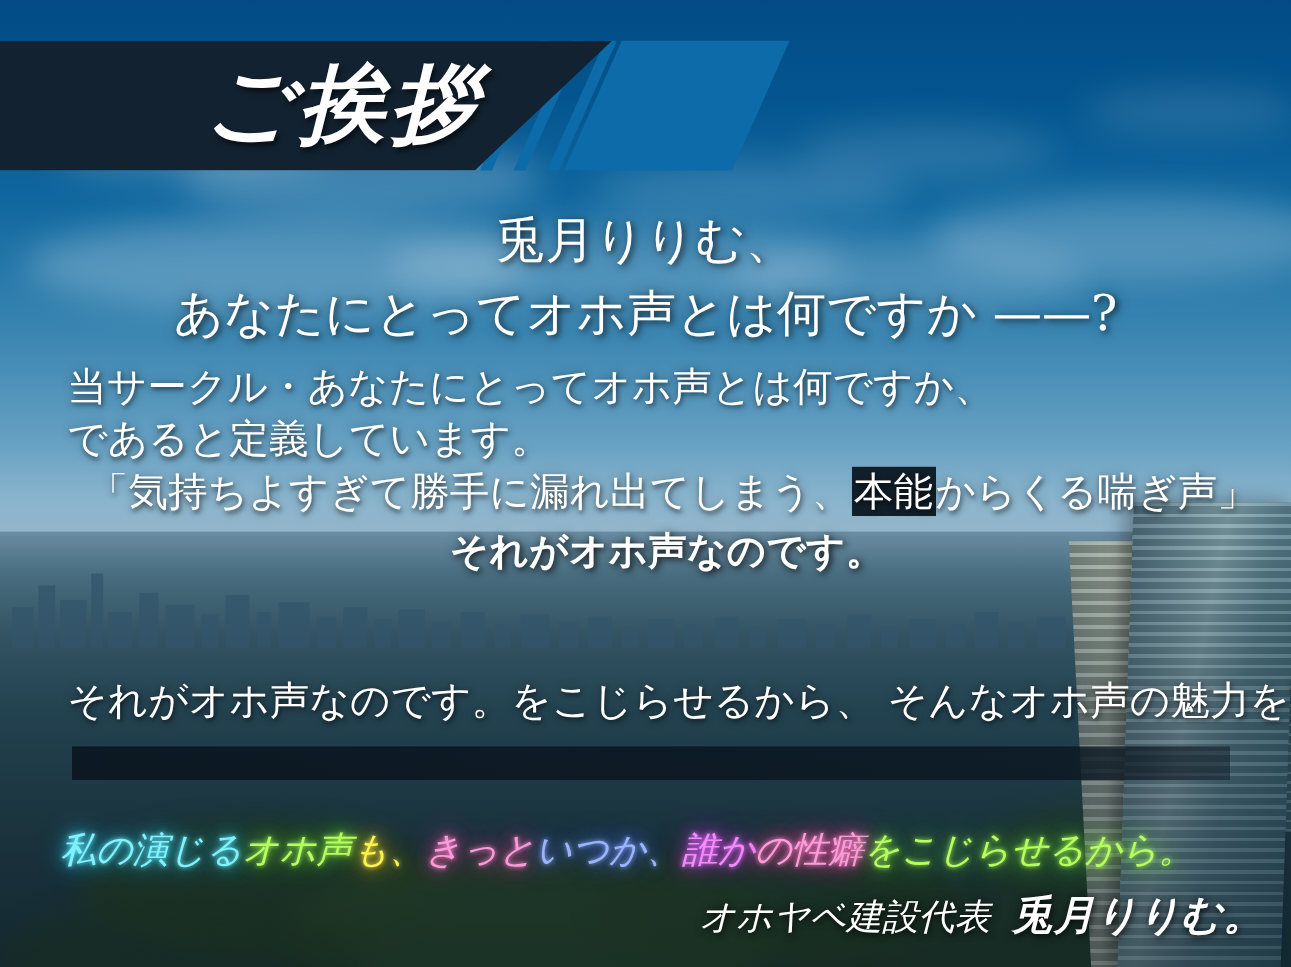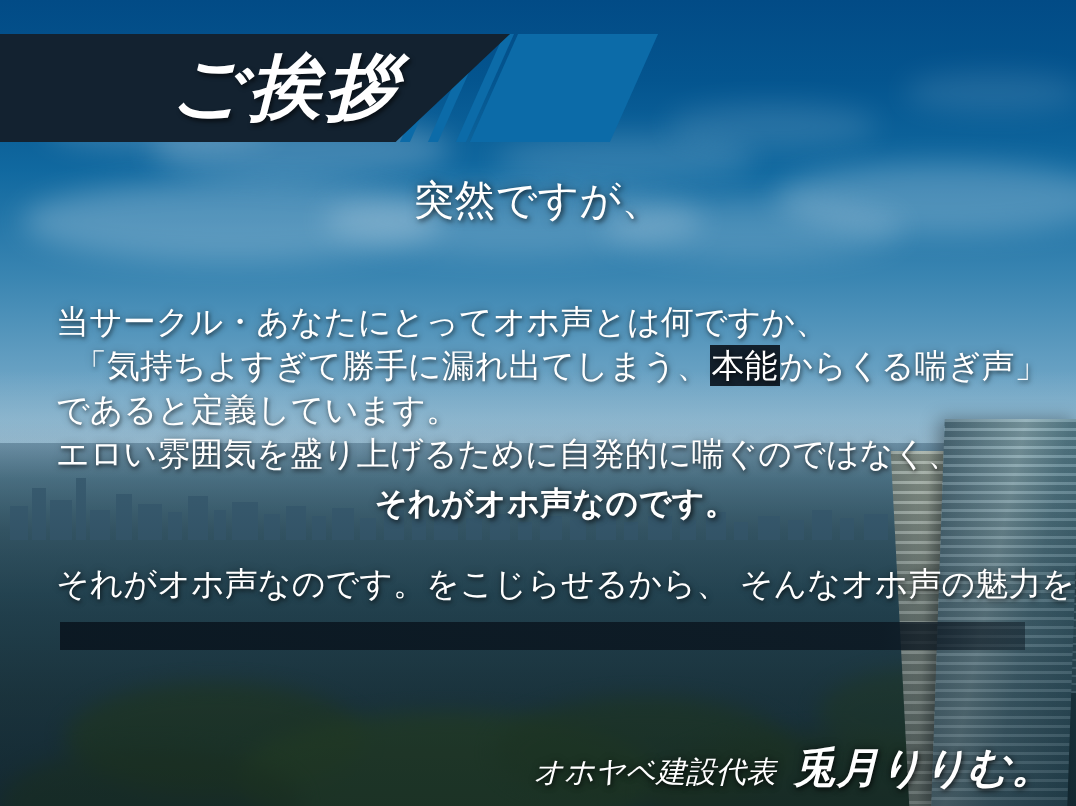--- a/index.html
+++ b/index.html
@@ -198,21 +198,21 @@
 
   
   .signature{
     position:absolute; right:22px; top:740px;
     color:#fff; white-space:nowrap;
     font-family:"DejaVu Serif","Liberation Serif",serif;
     font-size:30px; font-style:italic;
     text-shadow:1px 2px 5px rgba(0,0,0,.7), 0 0 10px rgba(0,0,0,.45);
   }
   .sig-name{
-    font-weight:700; font-size:42px; letter-spacing:.02em;
+    font-weight:700; font-size:34px; letter-spacing:.02em;
     margin-left:18px;
   }
 </style>
 </head>
 <body>
 
 <div class="stage">
 
   <div class="bg">
     <div class="sky">
@@ -291,33 +291,34 @@
   <div class="banner-slits">
     <div class="slit-cap"></div>
     <div class="slit s1"></div>
     <div class="slit s2"></div>
     <div class="slit s3"></div>
   </div>
   <div class="banner"></div>
   <div class="banner-title">ご挨拶</div>
 
   <div class="headline">
-    <div>突然ですが、</div>
+    <div>兎月りりむ、</div>
+    <div>あなたにとってオホ声とは何ですか ——?</div>
   </div>
 
   <div class="body">
     <span class="line">当サークル・あなたにとってオホ声とは何ですか、</span>
+    <span class="line">であると定義しています。</span>
     <span class="line indent"><span>「気持ちよすぎて勝手に漏れ出てしまう、</span><span class="hl">本能</span><span>からくる喘ぎ声」</span></span>
-    <span class="line">であると定義しています。</span>
-    <span class="line">エロい雰囲気を盛り上げるために自発的に喘ぐのではなく、</span>
     <span class="emph">それがオホ声なのです。</span>
   </div>
 
   <div class="darkband"></div>
   <div class="body2">
     <span class="line">それがオホ声なのです。をこじらせるから、</span>
     <span class="line">そんなオホ声の魅力を開拓し、皆様にご提案してまいります。</span>
   </div>
 
+  <div class="neon"><span class="n-cyan">私の演じる</span><span class="n-green">オホ声</span><span class="n-yellow">も、</span><span class="n-pink">きっと</span><span class="n-blue">いつか、</span><span class="n-mag">誰か</span><span class="n-pink">の性癖</span><span class="n-green">をこじらせるから。</span></div>
 
   <div class="signature"><span>オホヤベ建設代表</span><span class="sig-name">兎月りりむ。</span></div>
 
 </div>
 
 </body></html>

